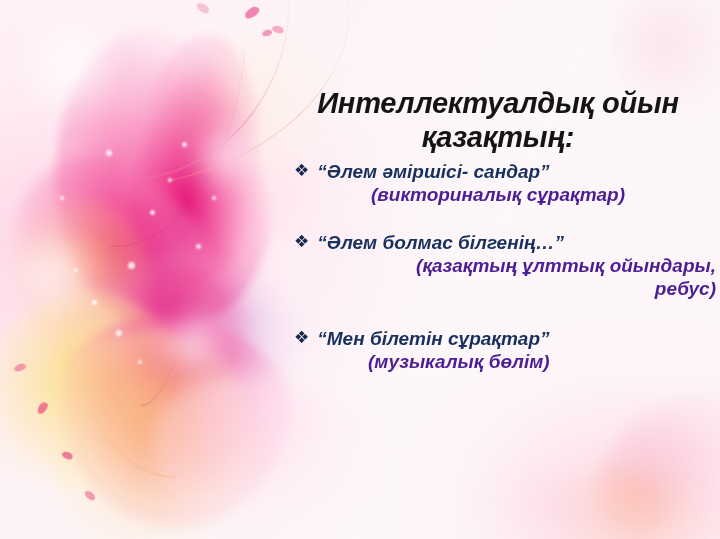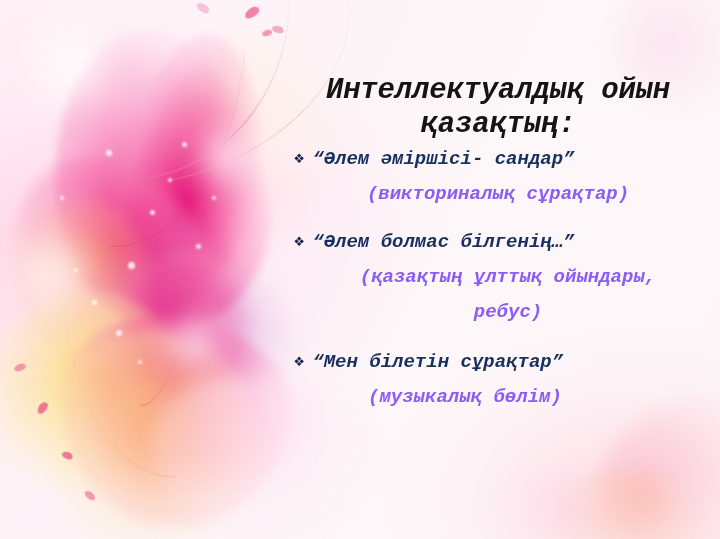--- a/index.html
+++ b/index.html
@@ -275,24 +275,23 @@
     width: 180px; height: 130px;
     background: radial-gradient(ellipse at 50% 30%, rgba(252,206,224,0.38) 0%, rgba(255,234,243,0.18) 50%, rgba(255,250,252,0) 84%);
     border-radius: 52% 48% 50% 50% / 40% 42% 58% 60%;
     filter: blur(11px);
   }
 
   
   #content {
     position: absolute;
     left: 276px;
-    top: 0;
+    top: 12px;
     width: 444px;
     height: 496px;
-    font-family: Liberation Mono, monospace;
   }
 
   .slide-title {
     position: absolute;
     left: 0;
     top: 74px;
     width: 444px;
     text-align: center;
     color: #141414;
     font-style: italic;
@@ -338,31 +337,31 @@
     color: #17305e;
     font-style: italic;
     font-weight: bold;
     font-size: 19px;
     line-height: 1.22;
     white-space: nowrap;
     text-shadow: 0 1px 0 rgba(255,255,255,0.5);
   }
 
   .bullet-sub {
-    color: #8b5cf6;
+    color: #4c1d95;
     font-style: italic;
     font-weight: bold;
     font-size: 19px;
     line-height: 1.24;
     text-align: center;
     text-shadow: 0 1px 0 rgba(255,255,255,0.5);
-    margin-top: 12px;
+    margin-top: 0;
   }
   .bullet-sub.sub-1 { padding-left: 10px; padding-right: 10px; }
-  .bullet-sub.sub-2 { padding-left: 24px; padding-right: 4px; }
+  .bullet-sub.sub-2 { padding-left: 24px; padding-right: 4px; text-align: right; }
   .bullet-sub.sub-3 { padding-left: 92px; padding-right: 4px; text-align: left; }
 </style>
 </head>
 <body>
 
 <div id="slide">
 
   <div class="bg-layer bg-base"></div>
 
   <div class="bg-layer">

